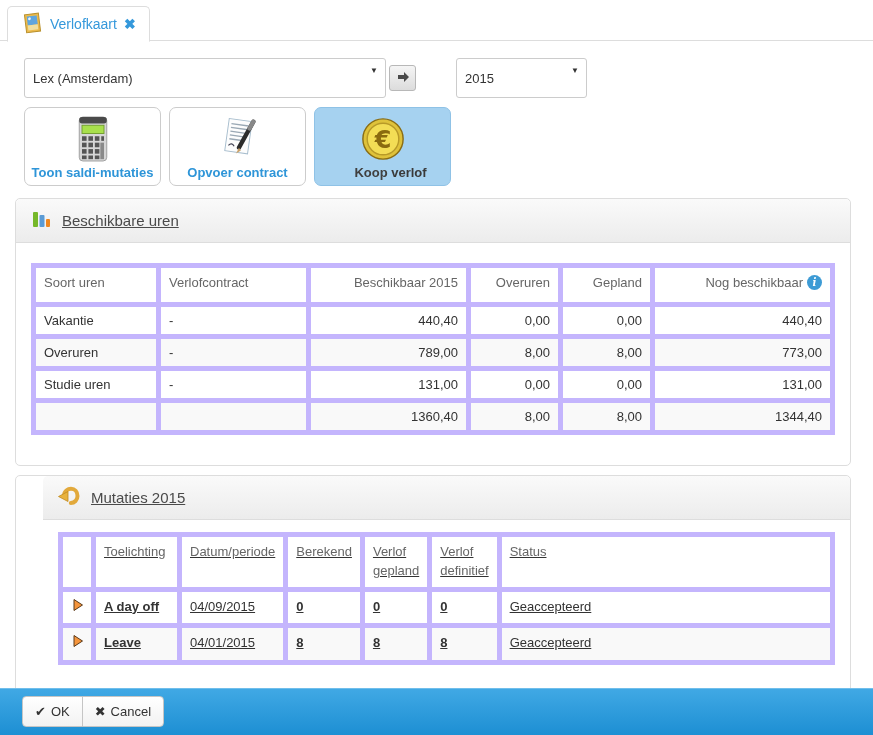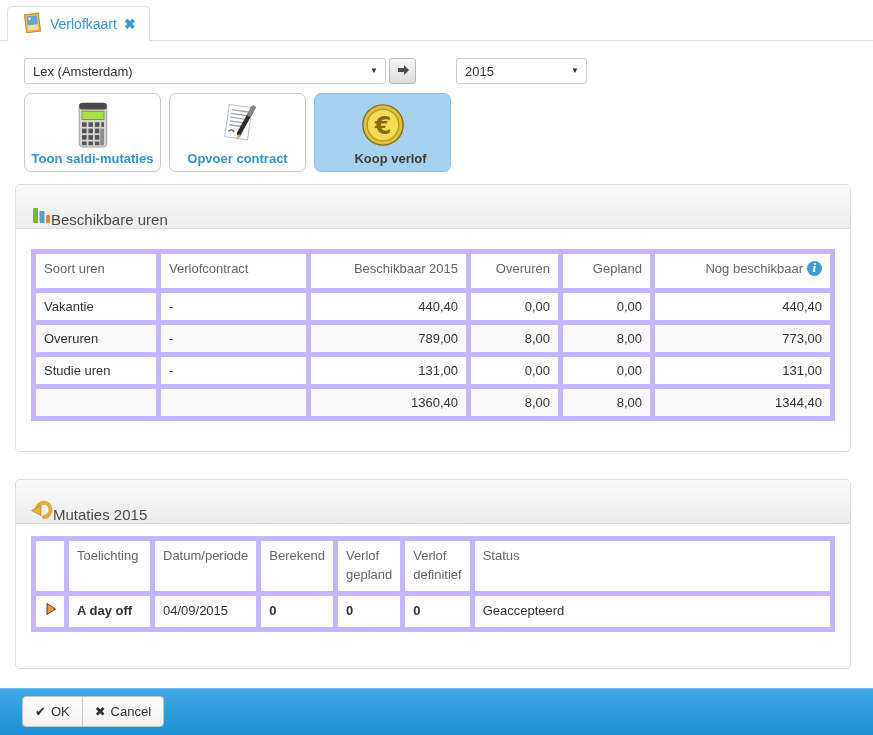--- a/index.html
+++ b/index.html
@@ -17,21 +17,21 @@
     background:#fff; position:relative; top:1px; cursor:pointer;
   }
   .tab-label { color:#3498db; font-size:14px; }
   .tab-close { color:#3498db; font-weight:bold; font-size:14px; cursor:pointer; }
 
   
   .toolbar { margin:17px 0 0 24px; display:flex; align-items:center; }
   .select-wrap { position:relative; display:inline-block; }
   select {
     -webkit-appearance:none; appearance:none;
-    height:26px; border:1px solid #ccc; border-radius:3px; background:#fff;
+    height:40px; border:1px solid #ccc; border-radius:3px; background:#fff;
     font-family:"Liberation Sans", sans-serif; font-size:13px; color:#333;
     padding:2px 22px 2px 8px;
   }
   .select-wrap .caret {
     position:absolute; right:8px; top:8px; font-size:8px; color:#333; pointer-events:none;
   }
   .sel-employee { width:362px; }
   .sel-year { width:131px; }
   .go-btn {
     width:27px; height:26px; margin-left:3px; border:1px solid #b8b8b8; border-radius:3px;
@@ -48,28 +48,28 @@
     padding-top:7px; cursor:pointer;
   }
   .action-btn .icon { height:48px; display:flex; align-items:center; justify-content:center; }
   .action-btn .lbl { margin-top:2px; font-weight:bold; font-size:13px; color:#2e95d8; text-align:center; }
   .action-btn.active { background:#a6d2f0; border-color:#8fc2e6; }
   .action-btn.active .lbl-green { color:#404040;margin-left:16px; }
   .action-btn.active .lbl-dark { color:#3a3a3a; }
 
   
   .panel { margin:12px 22px 0 15px; border:1px solid #ddd; border-radius:5px; background:#fff; }
-  .panel + .panel { margin-top:27px; }
+  .panel + .panel { margin-top:9px;padding-left:27px; }
   .panel-header {
-    height:44px; display:flex; align-items:flex-end; padding-left:15px;
+    height:44px; display:flex; align-items:center; gap:11px; padding-left:15px;
     background:linear-gradient(#fafafa,#ececec); border-bottom:1px solid #ddd;
-    border-radius:5px 5px 0 0; font-size:15px; color:#4a4a4a;
+    border-radius:5px 5px 0 0; font-size:15px; color:#4a4a4a;text-decoration:underline;
   }
   .panel-body1 { padding:20px 15px 30px 15px; }
-  .panel-body2 { padding:12px 15px 36px 15px; }
+  .panel-body2 { padding:12px 15px 36px 15px;text-decoration:underline; }
 
   
   table { width:100%; border-collapse:collapse; font-size:13px; color:#333; }
   th, td { border:5px solid #c4b5fd; padding:6px 8px; }
   th { font-weight:normal; color:#666; text-align:left; vertical-align:top; line-height:1.45; }
   td.num, th.num { text-align:right; }
   tbody tr:nth-child(even) td { background:#f9f9f9; }
   tr.total-row td { background:#efefef; font-weight:normal; }
   .info-icon { display:inline-block; vertical-align:-3px; margin-left:4px; cursor:pointer; }
 
@@ -310,20 +310,31 @@
           <td class="cell-icon"><span><svg width="13" height="14" viewBox="0 0 13 14">
                   <polygon points="3,1.5 11.5,7 3,12.5" fill="#f5953c" stroke="#5a3a1a" stroke-width="1"></polygon>
                 </svg></span></td>
           <td class="cell-toelichting">A day off</td>
           <td>04/09/2015</td>
           <td class="cell-num">0</td>
           <td class="cell-num">0</td>
           <td class="cell-num">0</td>
           <td><span>Geaccepteerd</span></td>
         </tr>
+        <tr class="row-accepted">
+          <td class="cell-icon"><span><svg width="13" height="14" viewBox="0 0 13 14">
+                  <polygon points="3,1.5 11.5,7 3,12.5" fill="#f5953c" stroke="#5a3a1a" stroke-width="1"></polygon>
+                </svg></span></td>
+          <td class="cell-toelichting">Leave</td>
+          <td>04/01/2015</td>
+          <td class="cell-num">8</td>
+          <td class="cell-num">8</td>
+          <td class="cell-num">8</td>
+          <td><span>Geaccepteerd</span></td>
+        </tr>
       </tbody>
     </table>
   </div>
 </div>
 
 <div class="footer">
   <div class="btn-group">
     <button>
         <span class="btn-glyph">✔</span>
         <span>OK</span>

